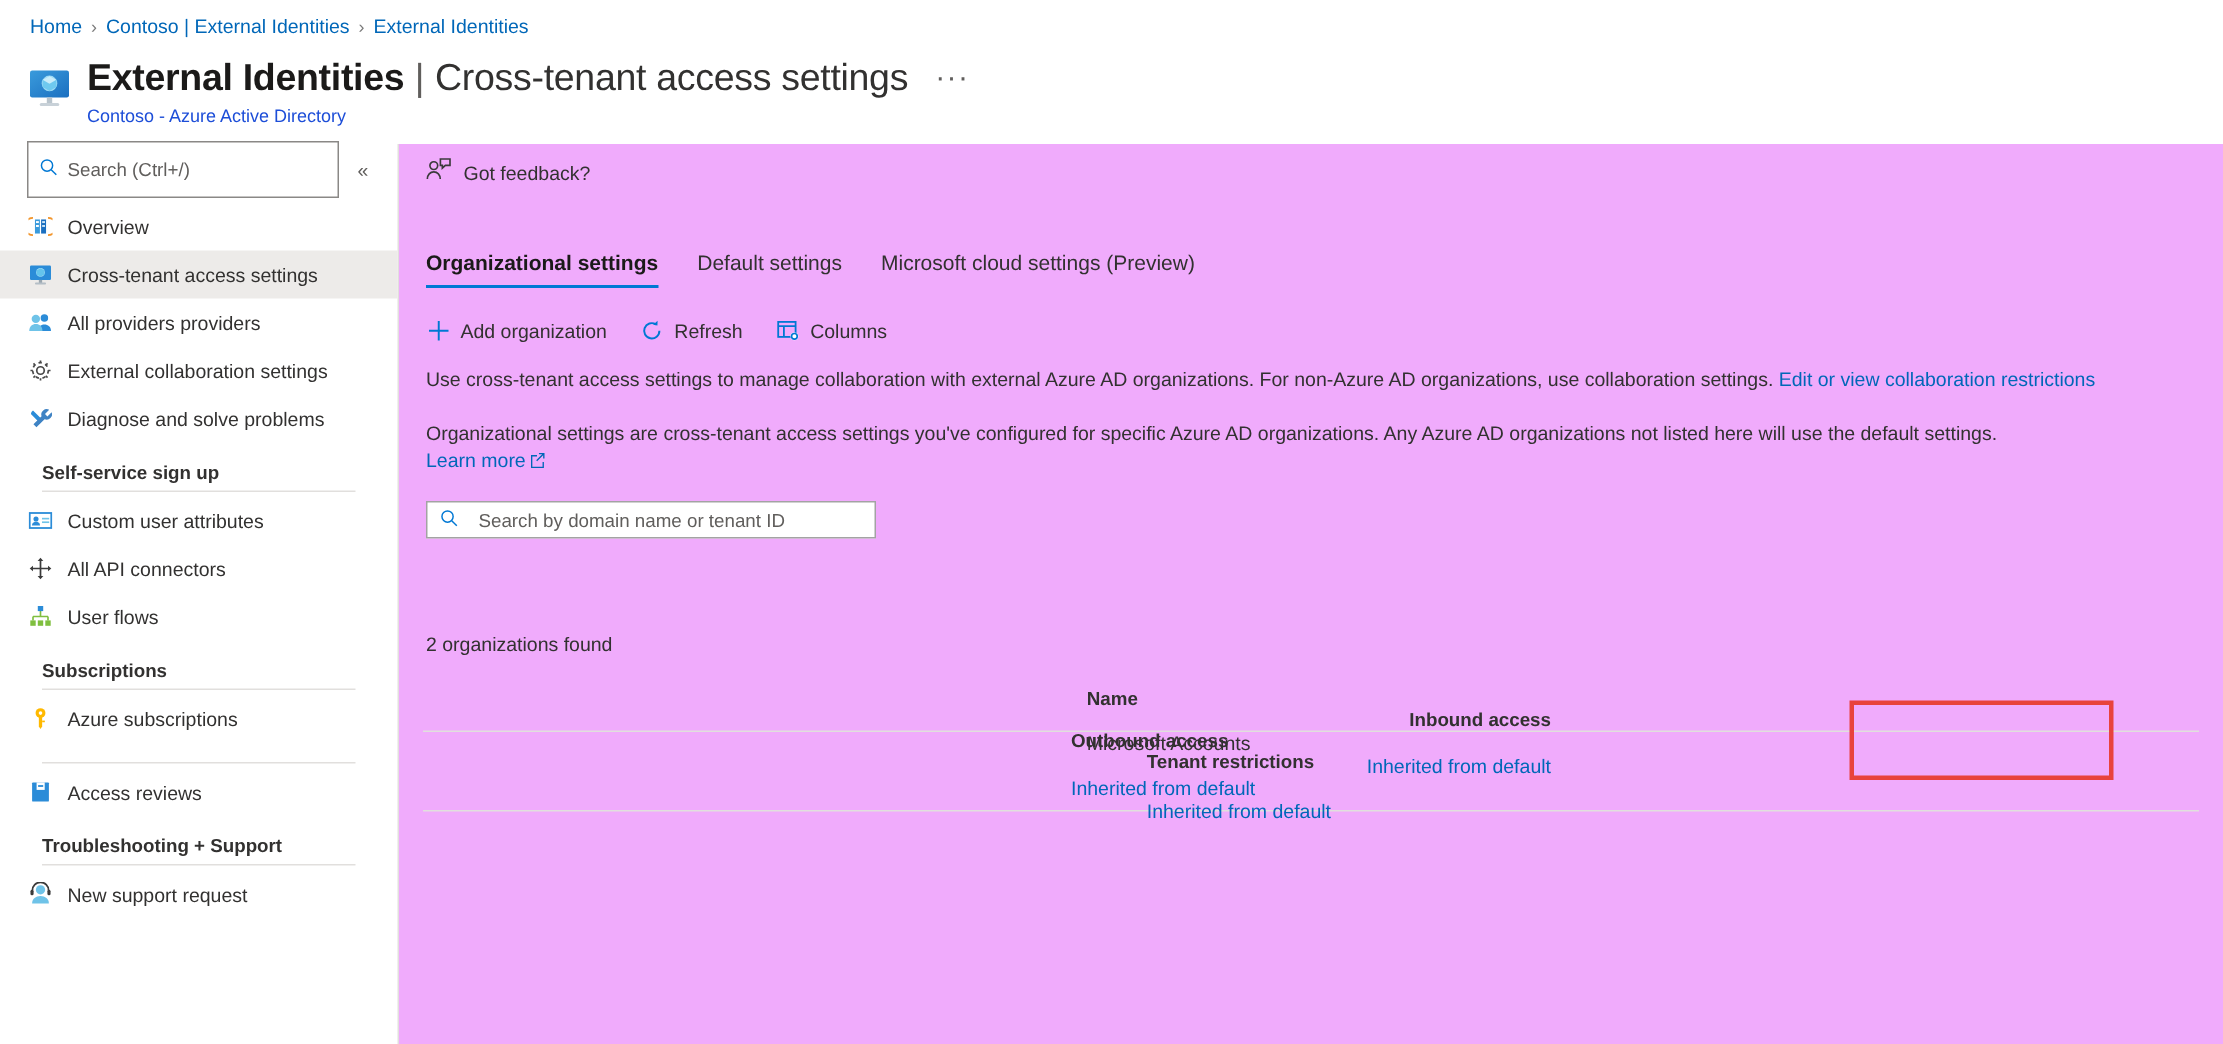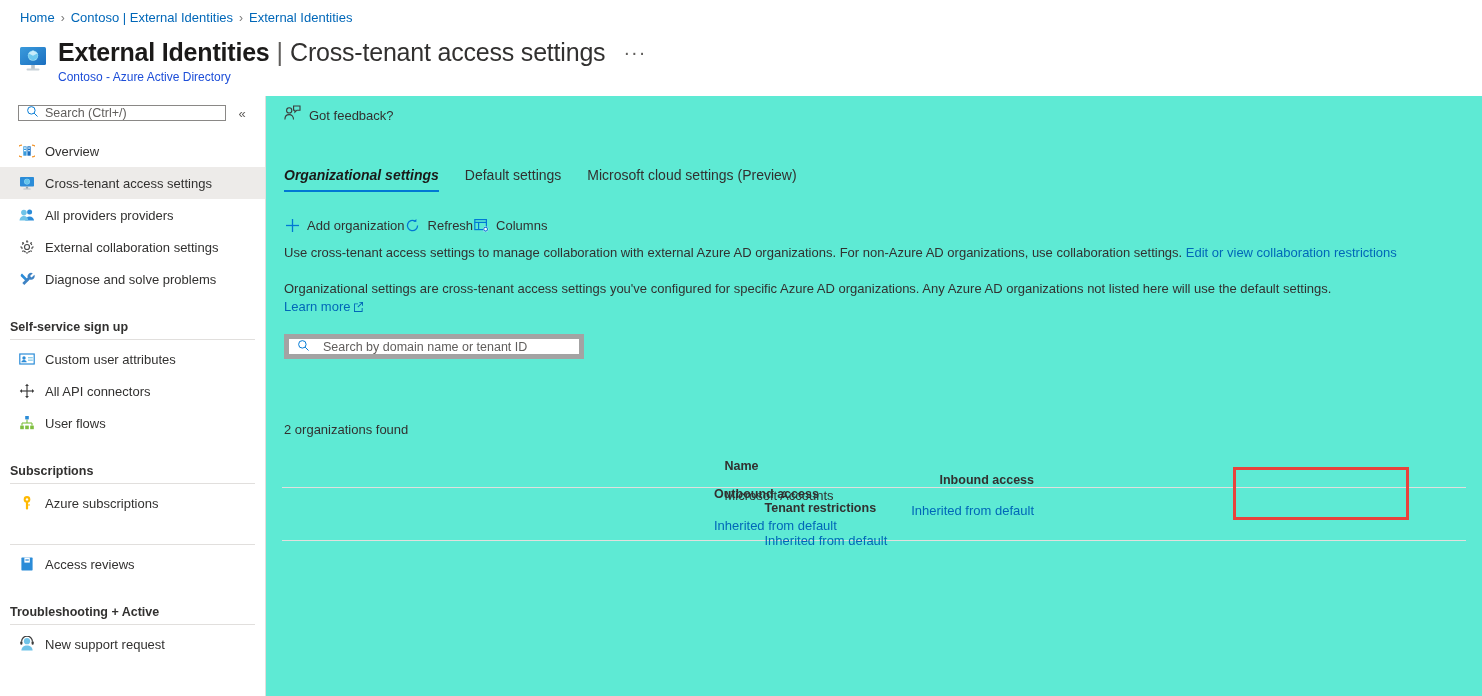--- a/index.html
+++ b/index.html
@@ -61,21 +61,21 @@
     position: absolute; left: 0; top: 96px;
     width: 266px; height: 600px;
     background: #ffffff;
     border-right: 1px solid #e1dfdd;
   }
   .side-search-row {
     display: flex; align-items: center;
     padding: 0 12px 0 18px; height: 34px;
   }
   .side-search {
-    flex: 1; height: 16px;
+    flex: 1; height: 38px;
     border: 1px solid #8a8886; background: #fff;
     display: flex; align-items: center; gap: 6px;
     padding: 0 7px; cursor: text;
   }
   .side-search input {
     border: none; outline: none; flex: 1;
     font-family: "Liberation Sans", sans-serif;
     font-size: 12.5px; color: #323130; background: transparent;
     padding: 0;
   }
@@ -93,63 +93,63 @@
     font-size: 13px; color: #323130;
   }
   .nav-item.selected { background: #edebe9; }
   .nav-ico {
     width: 17px; height: 17px; flex: none;
     display: flex; align-items: center; justify-content: center;
   }
   .nav-label { white-space: nowrap; }
 
   .nav-group {
-    margin-top: 25px; padding: 0 10px;
+    margin-top: 13px; padding: 0 28px;
   }
   .nav-group-title {
     font-size: 12.5px; font-weight: 700; color: #323130;
     padding-bottom: 5px;
   }
   .nav-group-rule {
     height: 1px; background: #e1dfdd; margin-bottom: 3px;
   }
 
   
   .main {
     position: absolute; left: 266px; top: 96px;
-    right: 0; bottom: 0; background: #5eead4;
+    right: 0; bottom: 0; background: #f0abfc;
     padding: 0 16px 0 16px;
   }
   .feedback-row {
     display: flex; align-items: center; gap: 8px;
     height: 34px; padding-left: 2px; margin-top: 2px;
     cursor: pointer; width: 140px;
   }
   .feedback-label { font-size: 13px; color: #323130; }
 
   .tabs {
     display: flex; align-items: flex-end; gap: 0;
     margin-top: 26px; padding-left: 2px;
     border-bottom: none; height: 34px;
   }
   .tab {
     position: relative; padding: 0 13px 9px 13px;
     font-size: 14px; color: #323130; cursor: pointer;
     white-space: nowrap;
   }
-  .tab:first-child { padding-left: 0; font-style: italic; }
+  .tab:first-child { padding-left: 0; }
   .tab.active { font-weight: 700; color: #1b1a19; }
   .tab.active::after {
     content: ""; position: absolute;
     left: 0; right: 13px; bottom: 0;
     height: 2px; background: #0078d4;
   }
 
   .cmdbar {
-    display: flex; align-items: flex-end; 
+    display: flex; align-items: center; gap: 22px;
     margin-top: 15px; padding-left: 2px; height: 26px;
   }
   .cmd {
     display: flex; align-items: center; gap: 7px;
     cursor: pointer; font-size: 13px; color: #323130;
   }
   .cmd-ico {
     width: 16px; height: 16px; display: flex;
     align-items: center; justify-content: center;
     color: #0078d4;
@@ -162,21 +162,21 @@
   }
   .para2 { margin-top: 18px; }
   .link { color: #0067b8; cursor: pointer; }
   .ext-ico {
     display: inline-block; vertical-align: -1px; margin-left: 3px;
   }
 
   .tbl-search {
     margin-top: 17px; margin-left: 2px;
     width: 300px; height: 25px;
-    border: 5px solid #a3a3a3; background: #fff;
+    border: 1px solid #a3a3a3; background: #fff;
     display: flex; align-items: center; gap: 13px;
     padding: 0 8px; cursor: text;
   }
   .tbl-search input {
     border: none; outline: none; flex: 1;
     font-family: "Liberation Sans", sans-serif;
     font-size: 12.5px; color: #323130; background: transparent;
     padding: 0;
   }
   .tbl-search input::placeholder { color: #605e5c; }
@@ -406,21 +406,21 @@
       <svg width="16" height="16" viewBox="0 0 16 16">
         <rect x="2.4" y="1.6" width="11.2" height="12.8" rx="0.6" fill="#2b8cd8"></rect>
         <rect x="5.4" y="1.6" width="5.4" height="5" fill="#fff"></rect>
         <rect x="6.4" y="3.4" width="3.4" height="1.2" fill="#2b8cd8"></rect>
       </svg>
     </span>
     <span class="nav-label">Access reviews</span>
   </div>
 
   <div class="nav-group">
-    <div class="nav-group-title">Troubleshooting + Active</div>
+    <div class="nav-group-title">Troubleshooting + Support</div>
     <div class="nav-group-rule"></div>
   </div>
   <div class="nav-item">
     <span class="nav-ico">
       <svg width="16" height="16" viewBox="0 0 16 16">
         <circle cx="8" cy="5.2" r="3.1" fill="#6fc3e8"></circle>
         <path d="M2.4 14.4 c0-3.1 2.5-5 5.6-5 s5.6 1.9 5.6 5z" fill="#6fc3e8"></path>
         <path d="M2.6 5.6 a5.4 5.4 0 0 1 10.8 0" fill="none" stroke="#3b3b3b" stroke-width="1.2"></path>
         <rect x="1.3" y="5.2" width="2.1" height="3.6" rx="1" fill="#3b3b3b"></rect>
         <rect x="12.6" y="5.2" width="2.1" height="3.6" rx="1" fill="#3b3b3b"></rect>

